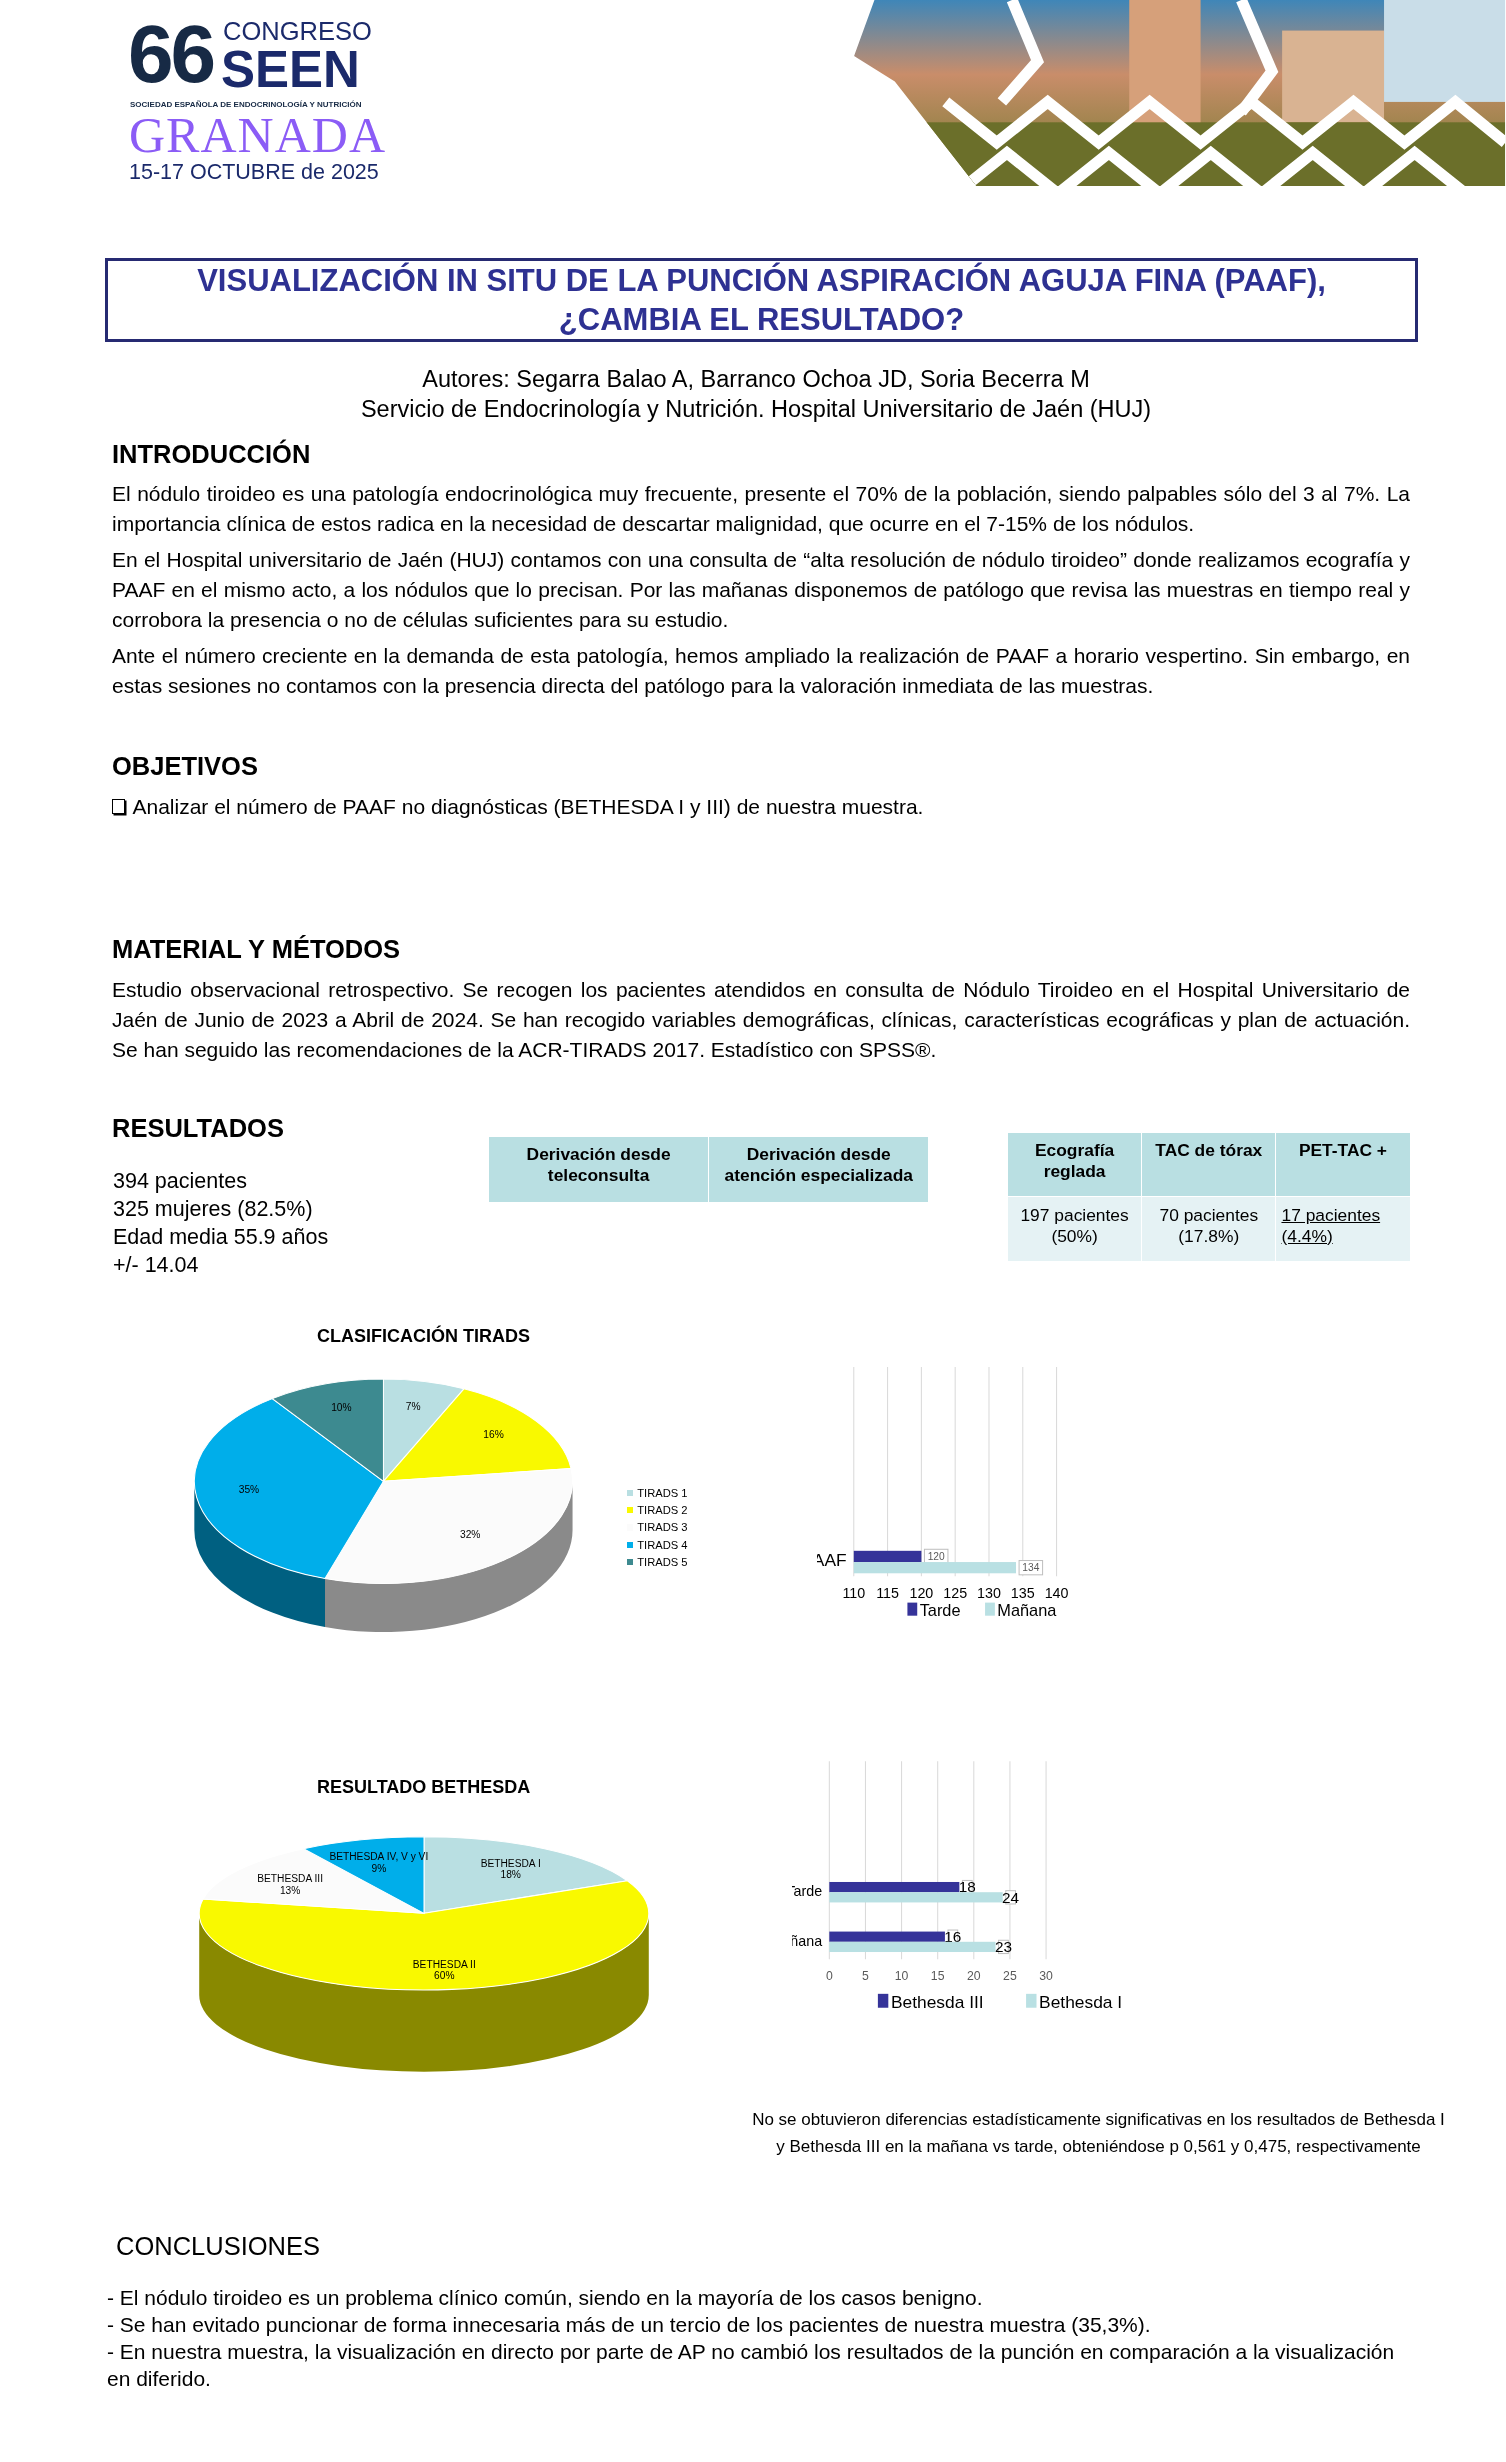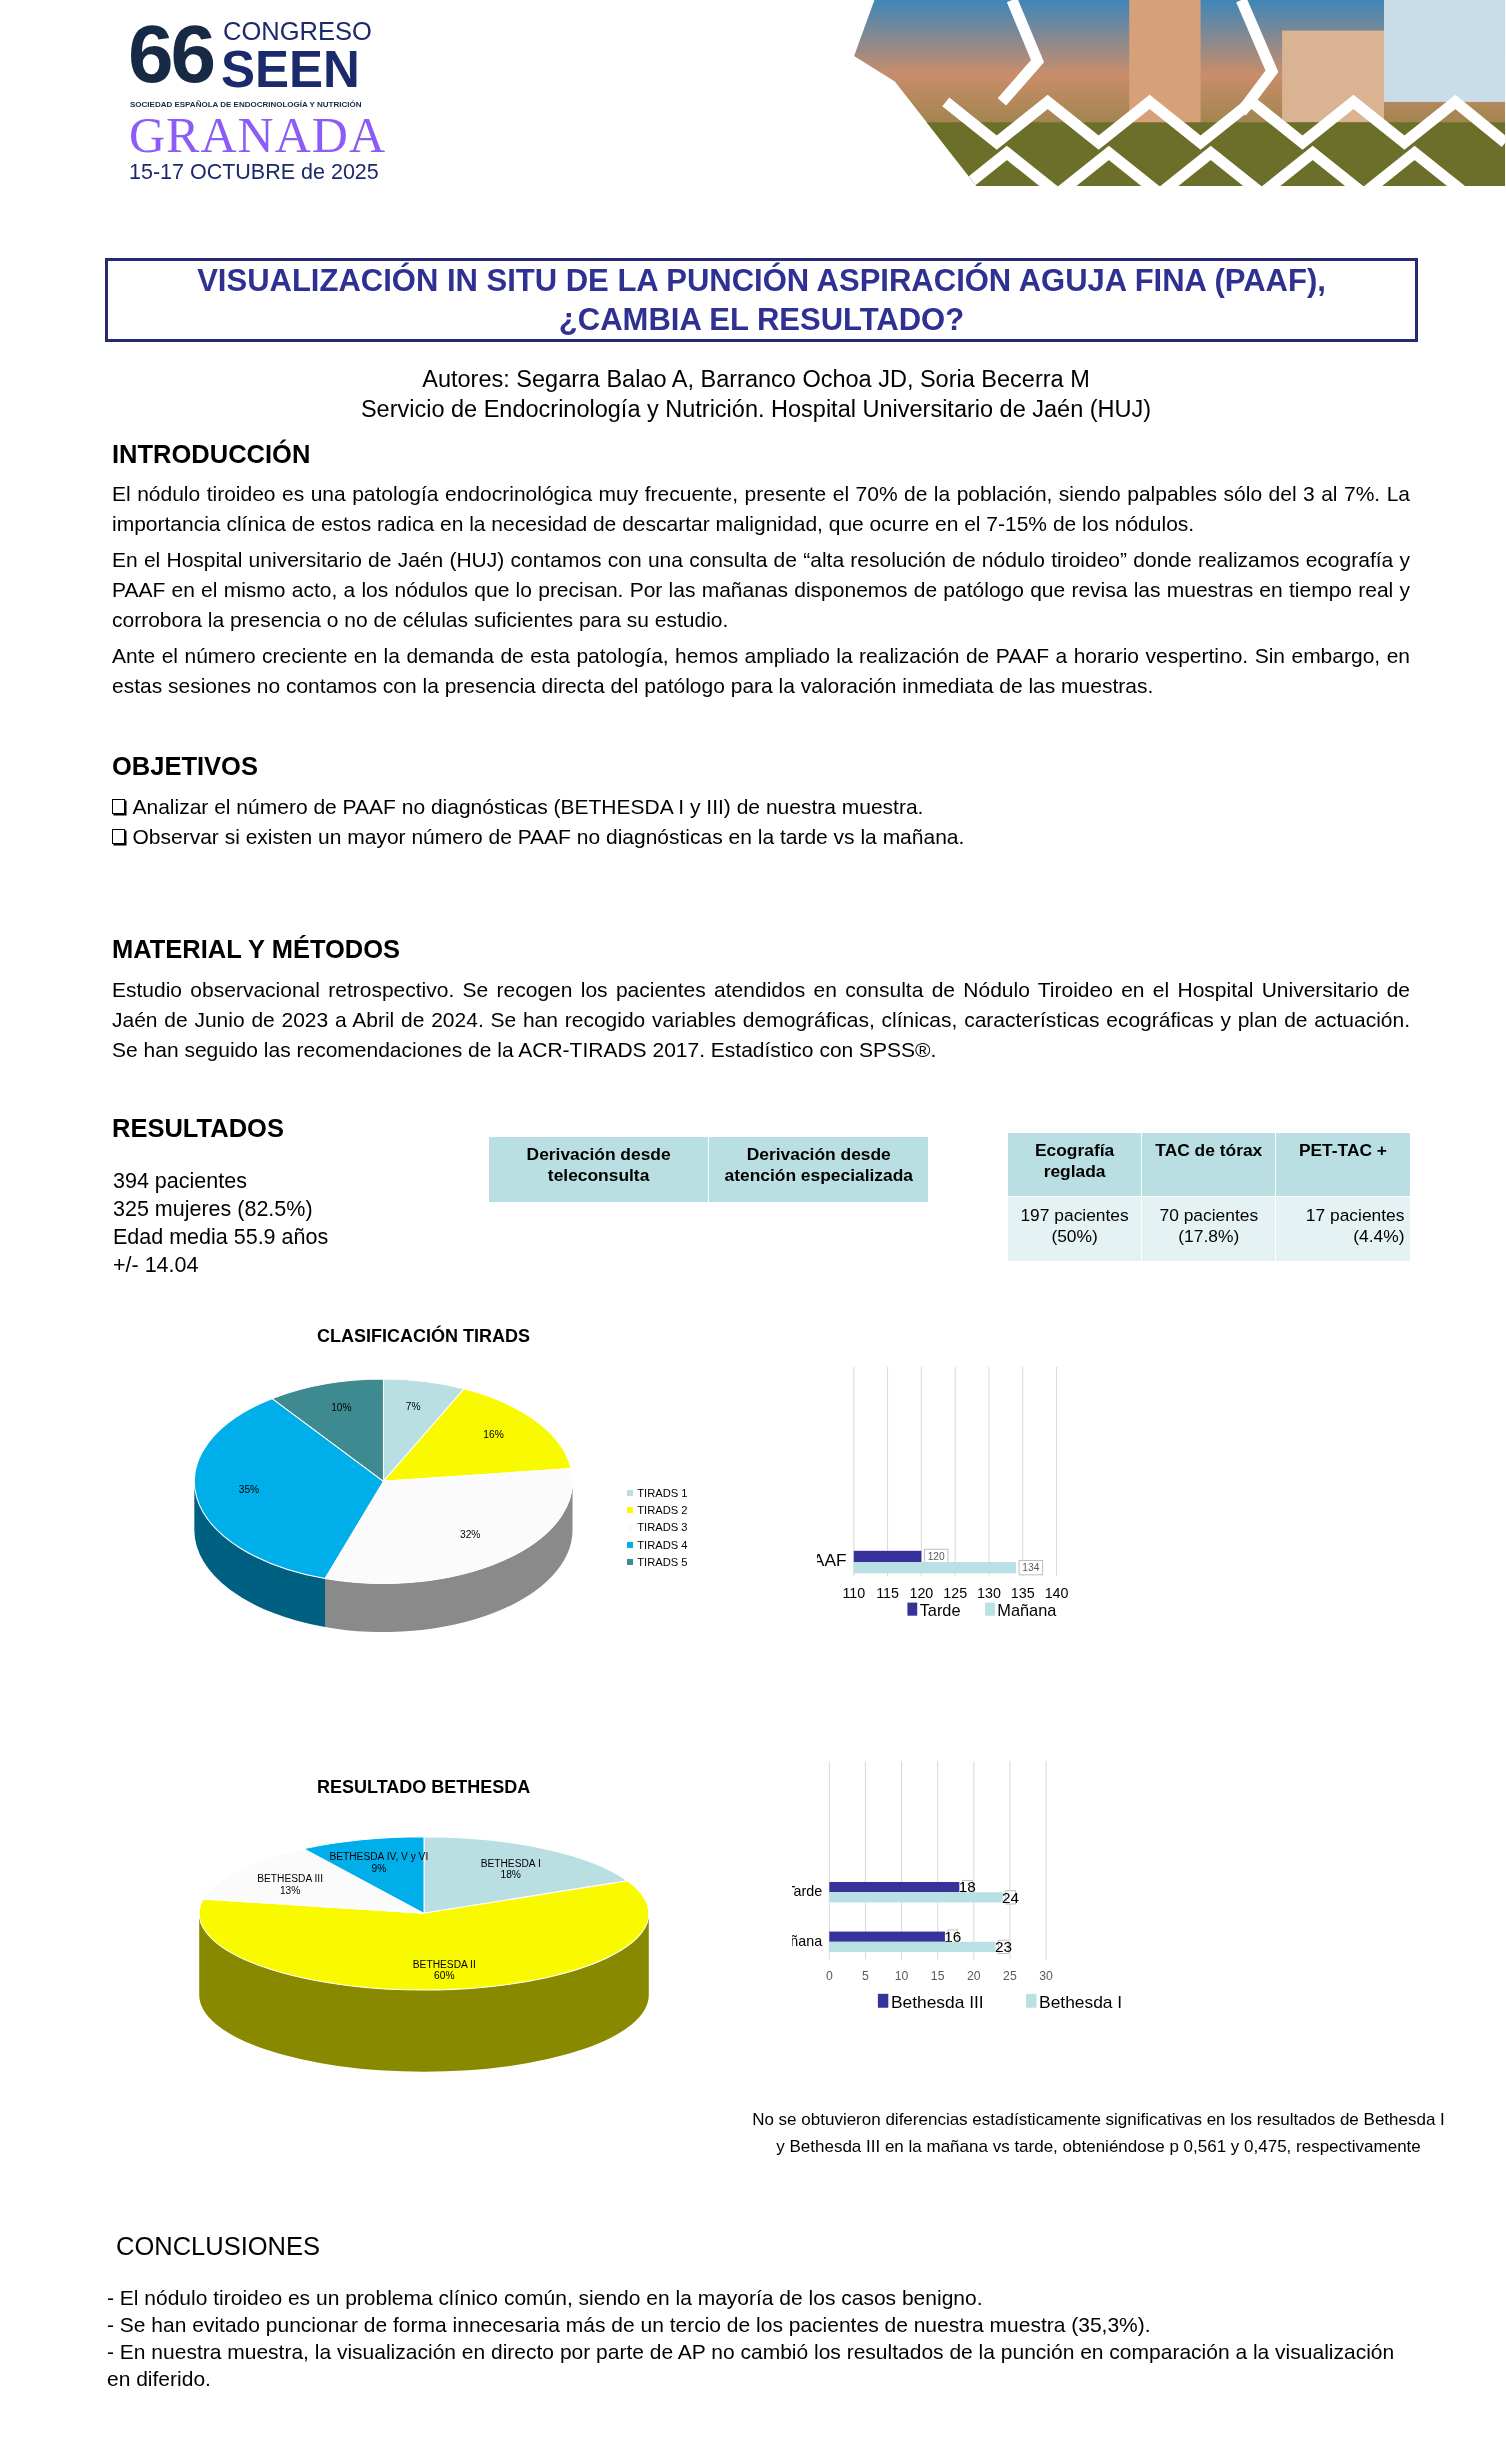--- a/index.html
+++ b/index.html
@@ -100,24 +100,20 @@
   <div class="para" style="margin-top:6.1px;">Ante el número creciente en la demanda de esta patología, hemos ampliado la realización de PAAF a horario vespertino. Sin embargo, en estas sesiones no contamos con la presencia directa del patólogo para la valoración inmediata de las muestras.</div>
 </div>
 
 <div class="abs sec" style="top:752px;">
   <div class="h2">OBJETIVOS</div>
   <div style="margin-top:11.2px;">
     <div class="checkbox-item">
       <span class="cb"></span>
       <span>Analizar el número de PAAF no diagnósticas (BETHESDA I y III) de nuestra muestra.</span>
     </div>
-    <div class="checkbox-item">
-      <span class="cb"></span>
-      <span>Observar si existen un mayor número de PAAF no diagnósticas en la tarde vs la mañana.</span>
-    </div>
   </div>
 </div>
 
 <div class="abs sec" style="top:935px;">
   <div class="h2">MATERIAL Y MÉTODOS</div>
   <div class="para" style="margin-top:11.2px;">Estudio observacional retrospectivo. Se recogen los pacientes atendidos en consulta de Nódulo Tiroideo en el Hospital Universitario de Jaén de Junio de 2023 a Abril de 2024. Se han recogido variables demográficas, clínicas, características ecográficas y plan de actuación. Se han seguido las recomendaciones de la ACR-TIRADS 2017.  Estadístico con SPSS®.</div>
 </div>
 
 <div class="abs" style="left:112px; top:1114px;">
   <div class="h2">RESULTADOS</div>
@@ -144,21 +140,21 @@
   <table class="t1">
     <tbody>
         <tr>
       <td class="thc" style="width:123px; height:49px;">Ecografía reglada</td>
       <td class="thc" style="width:123px; height:49px;">TAC de tórax</td>
       <td class="thc" style="width:123px; height:49px;">PET-TAC +</td>
     </tr>
     <tr>
       <td class="tdc" style="height:49px; text-align:center;">197 pacientes (50%)</td>
       <td class="tdc" style="height:49px; text-align:center;">70 pacientes (17.8%)</td>
-      <td class="tdc" style="height:49px; text-align:right;">17 pacientes (4.4%)</td>
+      <td class="tdc" style="height:49px; text-align:left;text-decoration:underline;">17 pacientes (4.4%)</td>
     </tr>
   </tbody>
     </table>
 </div>
 
 <div class="abs chart-title" style="left:317px; top:1326px;">CLASIFICACIÓN TIRADS</div>
 <svg class="abs" id="pie1" style="left:179px; top:1379px;" width="460" height="266" viewBox="0 0 900 520">
     <path d="M770,200 A370,200 0 0 1 285.6637120812693,390.2113032590307 L285.6637120812693,485.2113032590307 A370,200 0 0 0 770,295 Z" fill="#8a8a8a"></path>
     <path d="M285.6637120812693,390.2113032590307 A370,200 0 0 1 30,200.00000000000003 L30,295 A370,200 0 0 0 285.6637120812693,485.2113032590307 Z" fill="#006081"></path>
     <path d="M400,200 L400,0 A370,200 0 0 1 557.538337879077,19.034589506796095 Z" fill="#b9dfe2" stroke="#ffffff" stroke-width="2"></path>

